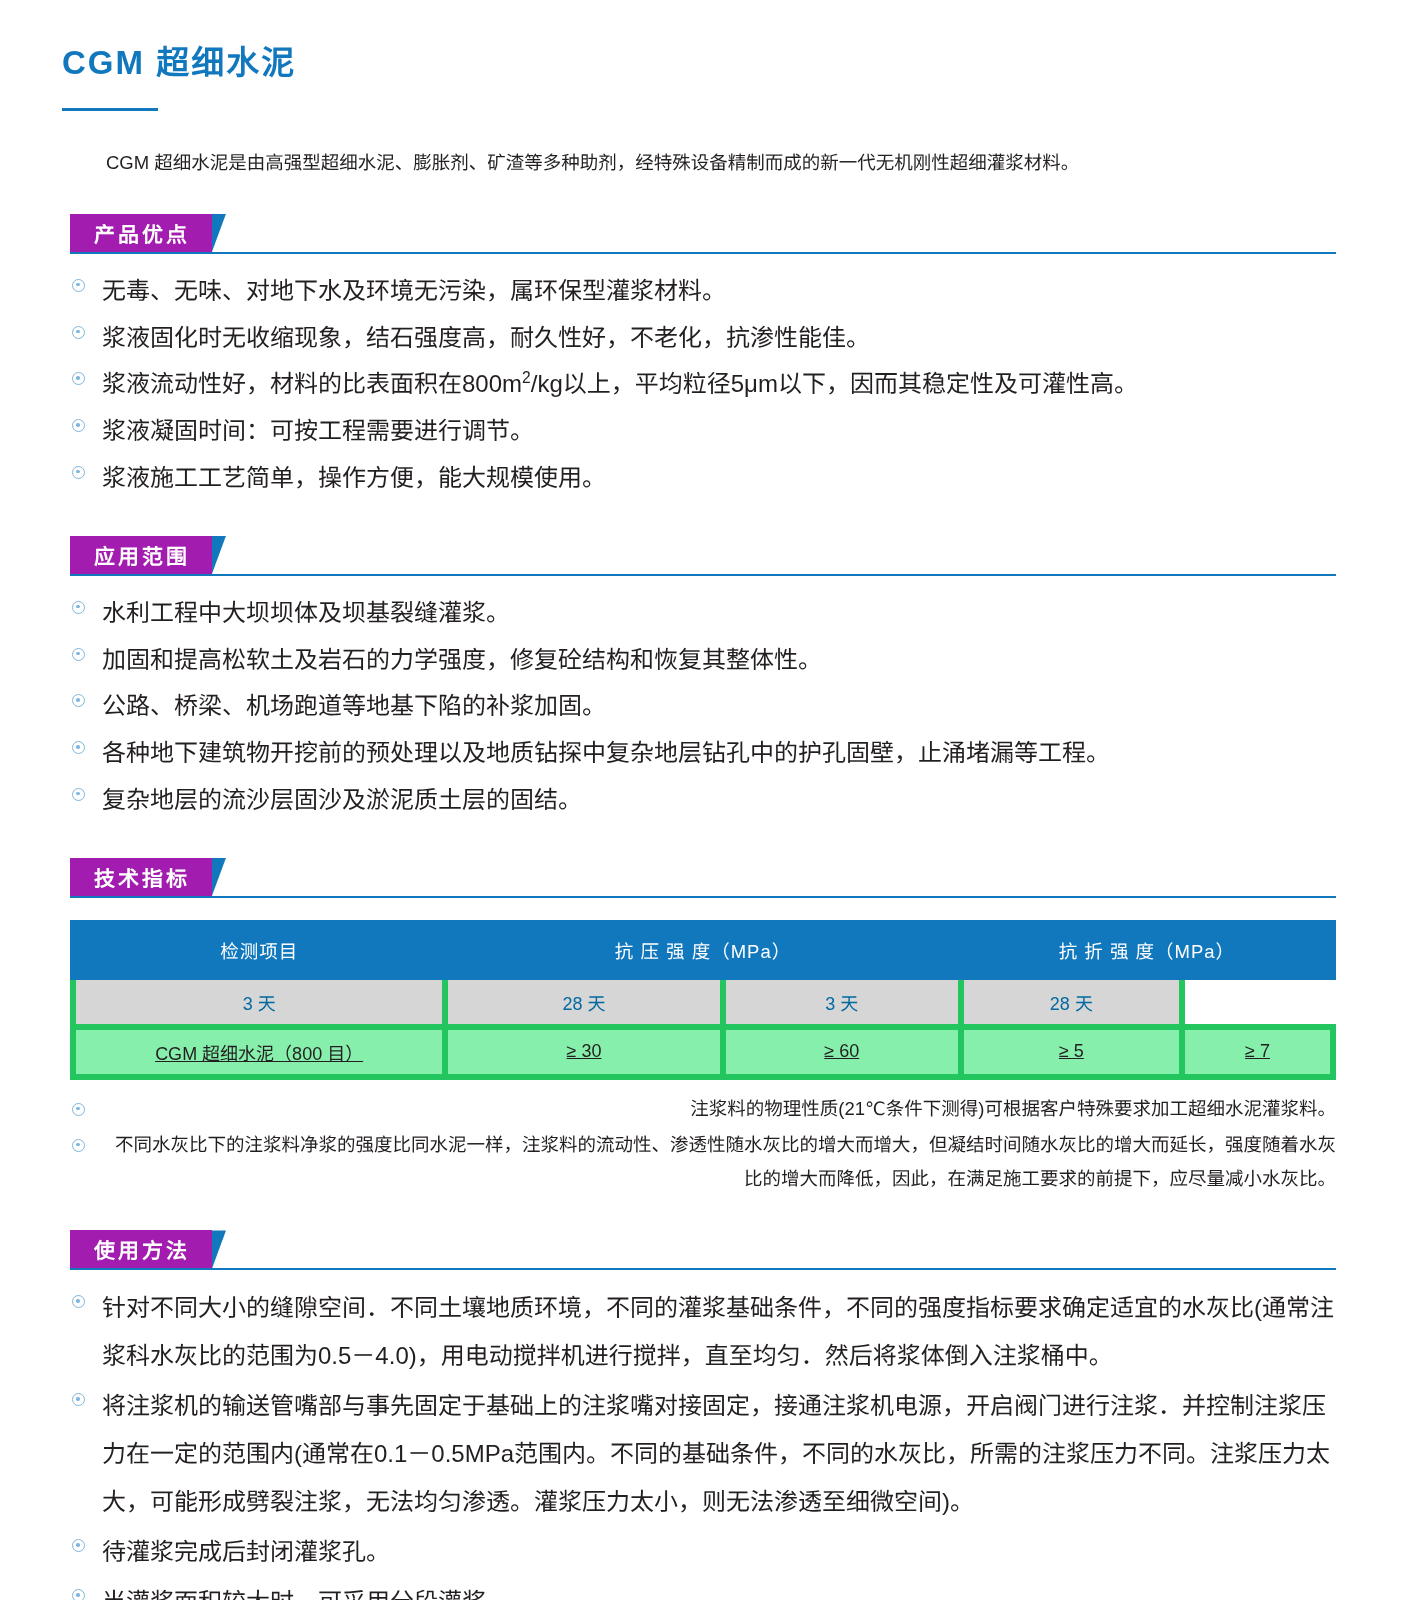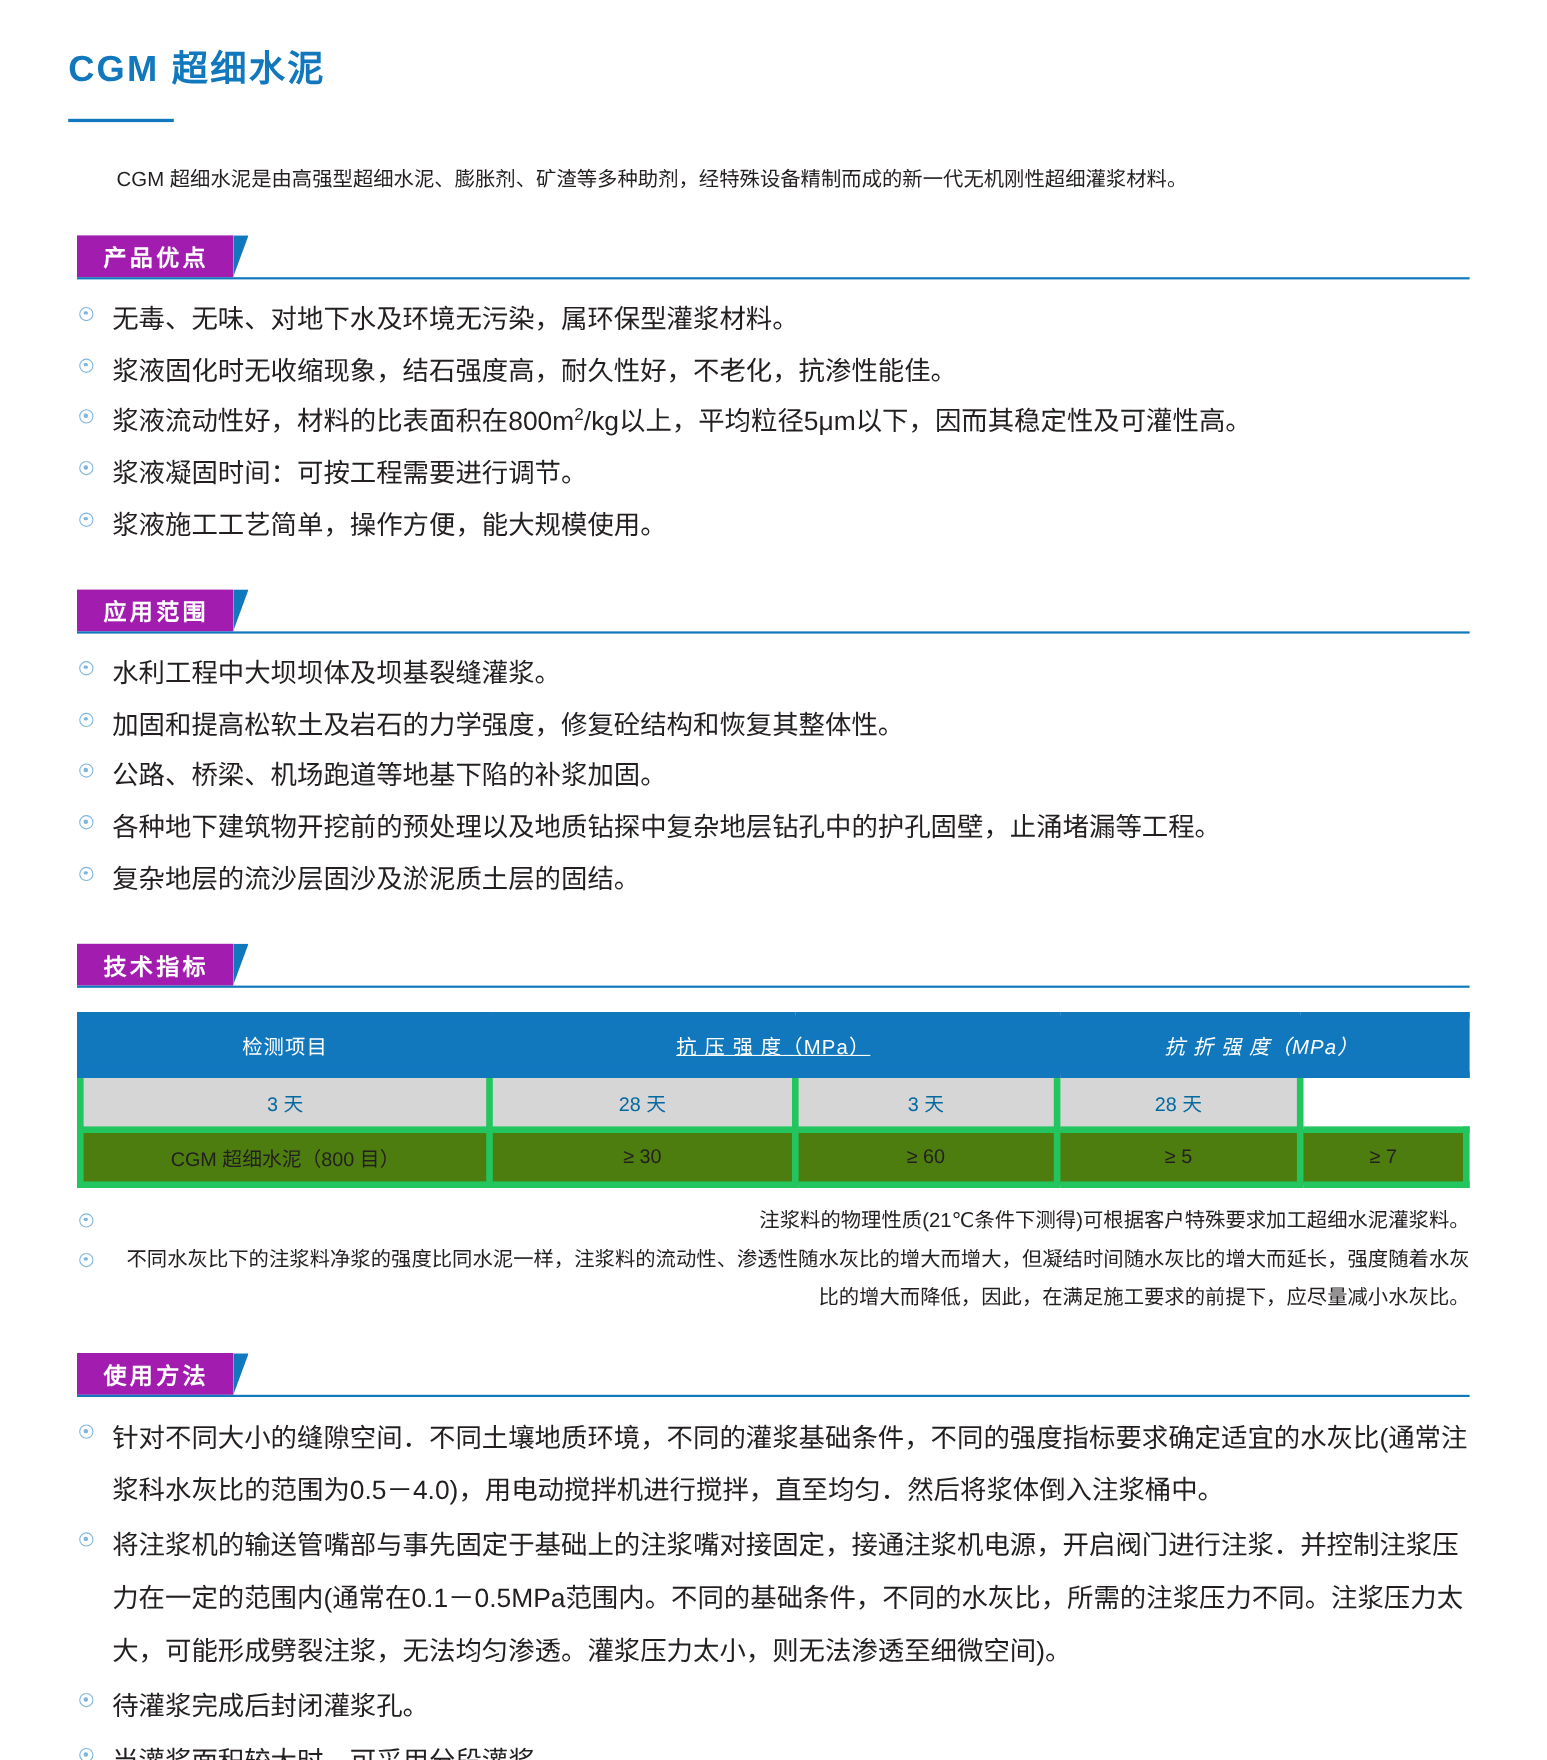--- a/index.html
+++ b/index.html
@@ -155,21 +155,22 @@
     font-size: 18.5px;
     letter-spacing: 1px;
     border-color: #1278be;
     padding: 11px 4px;
   }
   table.spec tr.subhead td {
     background: #d6d6d6;
     color: #0369a1;
   }
   table.spec tr.datarow td {
-    background: #4d7c0f;
+    background: #86efac;
+    text-decoration: underline;
   }
   table.spec td.first-col {
     text-align: center;
   }
 
   
   .table-notes {
     margin: 12px 70px 0 70px;
     text-align: right;
   }
@@ -253,22 +254,22 @@
         <div class="tag-notch"></div>
       </div>
       <div class="baseline"></div>
     </div>
 
     <div class="table-wrap">
       <table class="spec">
         <thead>
           <tr>
             <th rowspan="2" style="width:26%;">检测项目</th>
-            <th colspan="2" style="width:36%;text-decoration:underline;">抗 压 强 度（MPa）</th>
-            <th colspan="2" style="width:26%;font-style:italic;">抗 折 强 度（MPa）</th>
+            <th colspan="2" style="width:36%;">抗 压 强 度（MPa）</th>
+            <th colspan="2" style="width:26%;">抗 折 强 度（MPa）</th>
           </tr>
         </thead>
         <tbody>
           <tr class="subhead">
             <td>3 天</td>
             <td>28 天</td>
             <td>3 天</td>
             <td>28 天</td>
           </tr>
           <tr class="datarow">

